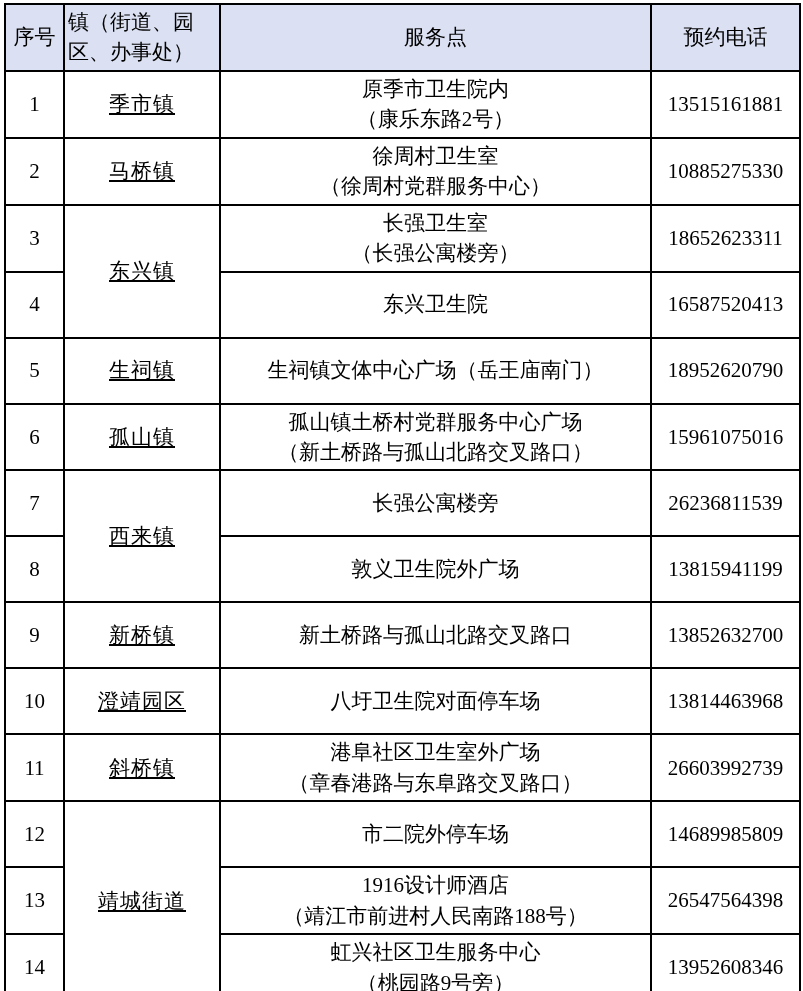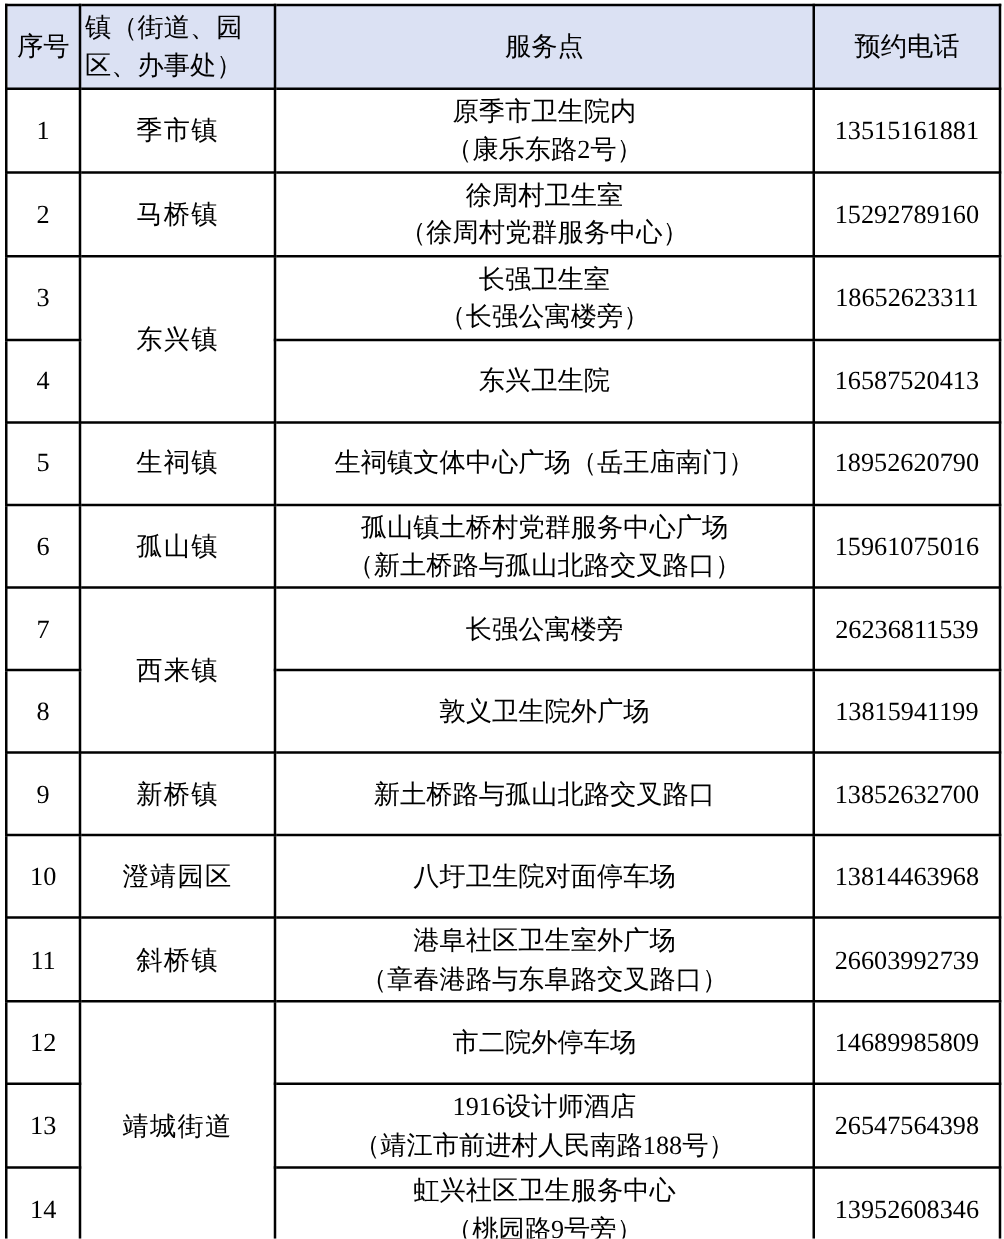--- a/index.html
+++ b/index.html
@@ -42,21 +42,21 @@
   col.c-town   { width: 156px; }
   col.c-service{ width: 431px; }
   col.c-phone  { width: 149px; }
 
   thead tr { height: 60px; }
   thead th { background: var(--header-bg); font-size: 21px; line-height: 1.35; }
   thead th.th-town { text-align: left; padding-left: 3px; }
 
   tbody tr { height: 66px; }
   td.cell-no    { font-size: 21px; }
-  td.cell-town  { font-size: 22px; letter-spacing: 1px; }
+  td.cell-town  { font-size: 22px; letter-spacing: 1px; text-decoration: underline; }
   td.cell-service { font-size: 21px; }
   td.cell-phone { font-size: 22px; }
 </style>
 </head>
 <body>
 
 <div class="page">
   <table class="service-table">
     <colgroup>
       <col class="c-no">
@@ -76,21 +76,21 @@
         <tr>
     <td class="cell-no">1</td>
     <td class="cell-town">季市镇</td>
     <td class="cell-service">原季市卫生院内<br>（康乐东路2号）</td>
     <td class="cell-phone">13515161881</td>
   </tr>
         <tr>
     <td class="cell-no">2</td>
     <td class="cell-town">马桥镇</td>
     <td class="cell-service">徐周村卫生室<br>（徐周村党群服务中心）</td>
-    <td class="cell-phone">15292789160</td>
+    <td class="cell-phone">10885275330</td>
   </tr>
         <tr>
     <td class="cell-no">3</td>
     <td class="cell-town" rowspan="2">东兴镇</td>
     <td class="cell-service">长强卫生室<br>（长强公寓楼旁）</td>
     <td class="cell-phone">18652623311</td>
   </tr>
         <tr>
     <td class="cell-no">4</td>
 

